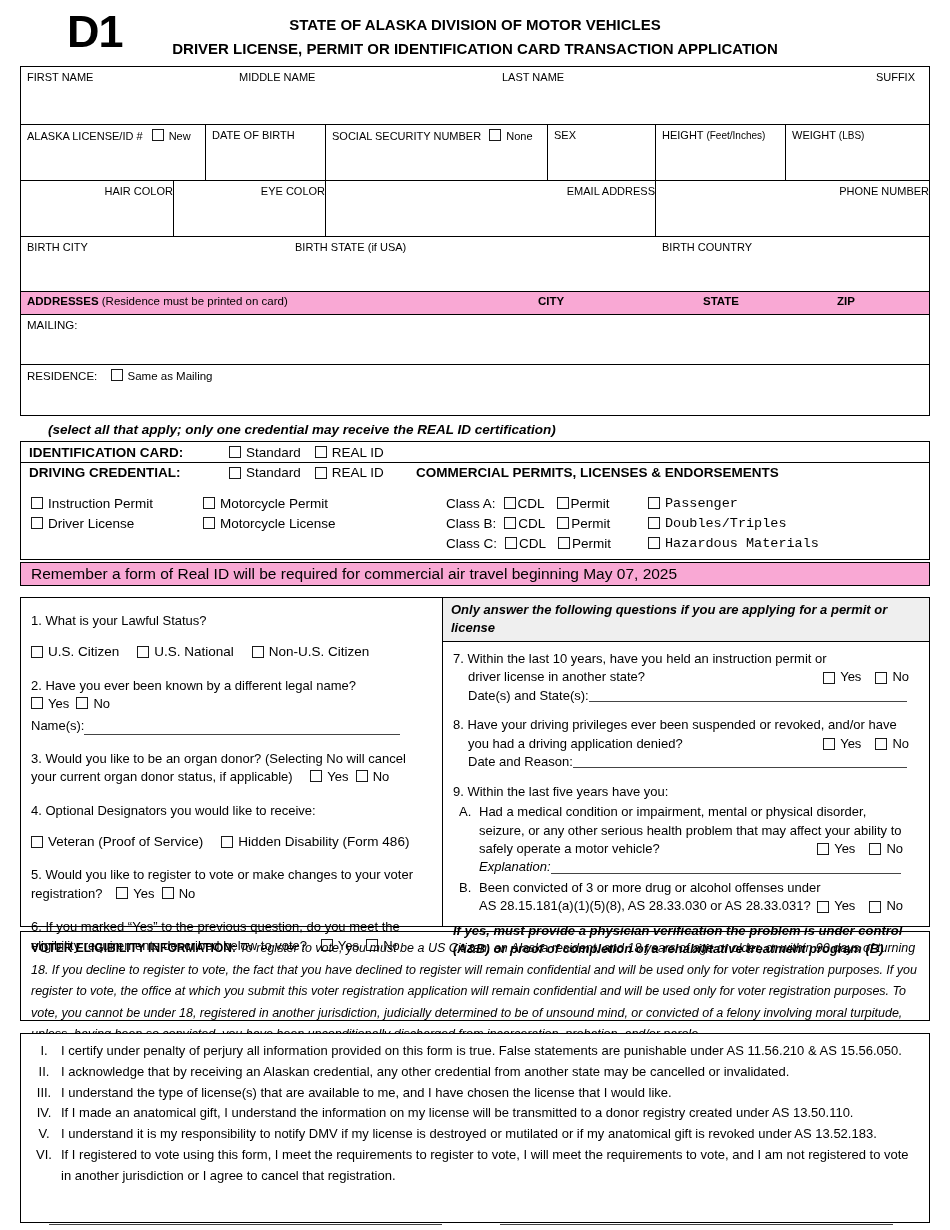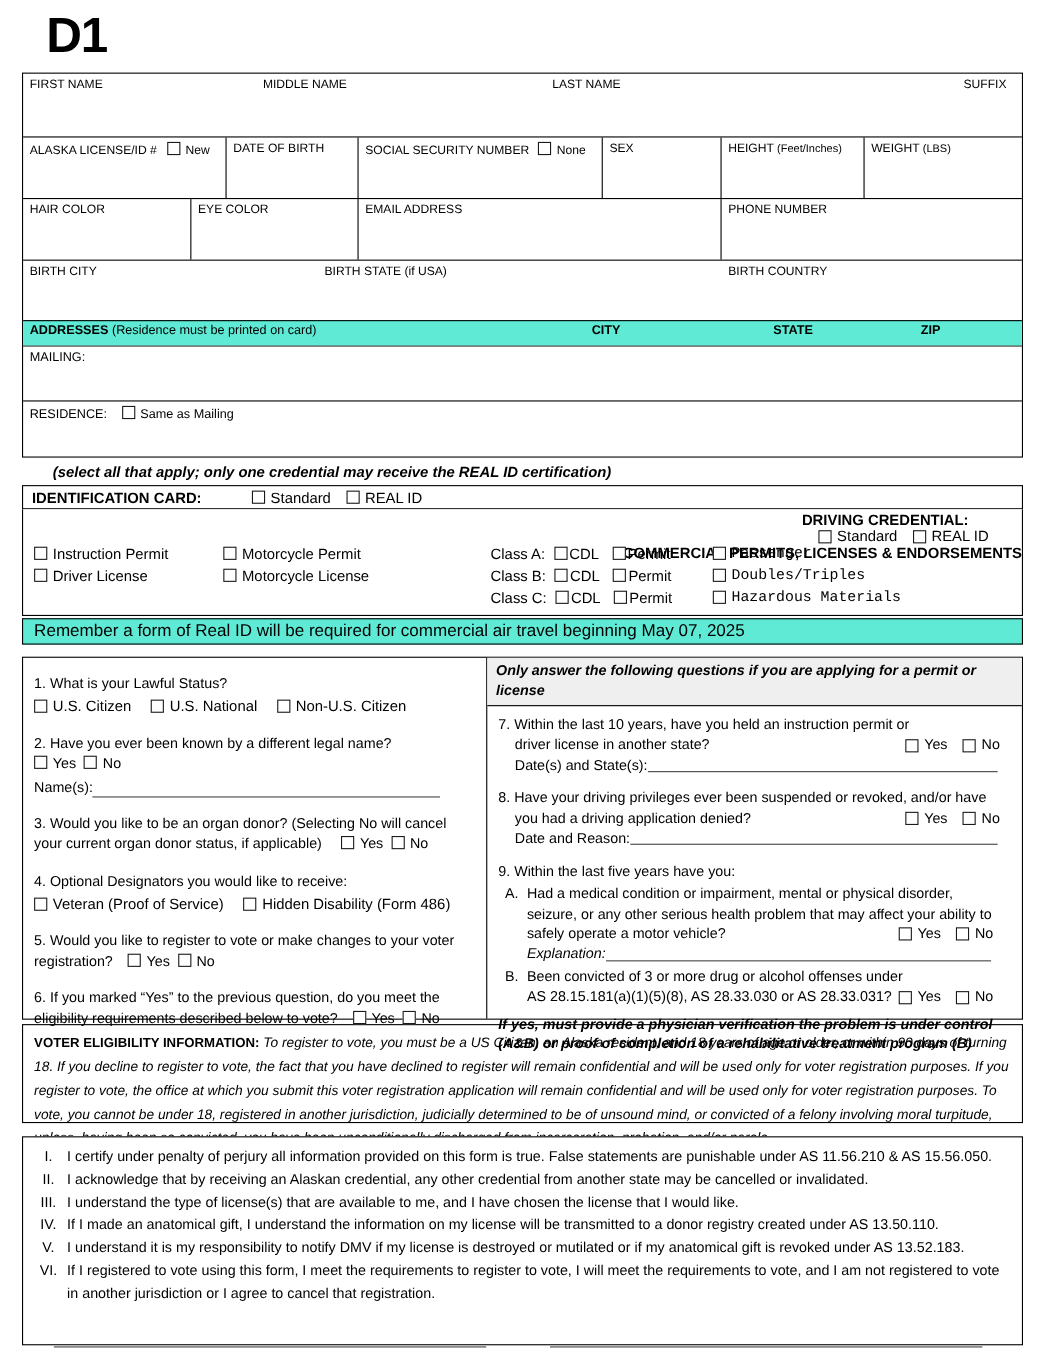--- a/index.html
+++ b/index.html
@@ -1,28 +1,28 @@
 <!DOCTYPE html>
 <html><head>
 <meta charset="utf-8">
 <style>
   * { box-sizing: border-box; margin: 0; padding: 0; }
   body { background: #fff; font-family: "Liberation Sans", sans-serif; color: #000; }
   .page { position: relative; width: 950px; height: 1230px; background: #fff; padding: 8px 20px 0 20px; overflow: hidden; }
 
   
   .hdr { position: relative; height: 56px; }
-  .d1 { position: absolute; left: 22px; top: -2px; font-size: 45px; font-weight: bold; letter-spacing: -1px; }
+  .d1 { position: absolute; left: 47px; top: -2px; font-size: 45px; font-weight: bold; letter-spacing: -1px; }
   .titles { text-align: center; padding-top: 8px; }
   .titles .t1 { font-size: 15px; font-weight: bold; }
   .titles .t2 { font-size: 15px; font-weight: bold; margin-top: 7px; }
 
   
   .bx { border: 1.6px solid #000; background: #fff; }
-  .gray { background: #5eead4; }
+  .gray { background: #f9a8d4; }
   .b { font-weight: bold; }
   .i { font-style: italic; }
   .lbl { font-size: 11px; }
   .sm { font-size: 10px; }
 
   
   .cb { display: inline-block; width: 12px; height: 12px; border: 1.3px solid #1a1a1a; background: #fff; vertical-align: -1px; margin-right: 5px; flex: none; }
   .cb.tight { margin-right: 2px; }
 
   
@@ -30,52 +30,52 @@
 
   
   .tbl { margin-top: 2px; }
   .trow { display: flex; border-top: 1.4px solid #000; }
   .trow:first-child { border-top: none; }
   .cell { padding: 4px 0 0 6px; border-right: 1.4px solid #000; }
   .cell:last-child { border-right: none; }
   .nb { border-right: none; }
   .r1 { height: 57px; }
   .r2 { height: 56px; }
-  .r3 { height: 56px; }
+  .r3 { height: 56px; text-align: right; }
   .r4 { height: 55px; }
   .raddr { height: 23px; position: relative; }
   .rmail { height: 50px; }
   .rres { height: 51px; }
   .addr-abs { position: absolute; top: 3px; font-size: 11.5px; font-weight: bold; text-align: center; }
 
   
   .note-line { font-size: 13.5px; font-style: italic; font-weight: bold; padding: 6px 0 4px 28px; }
   .idbox { display: flex; align-items: center; height: 22px; padding-left: 8px; font-size: 13.5px; }
   .drvbox { padding: 2px 0 6px 0; }
-  .drv-row1 { display: flex; align-items: flex-end; height: 22px; padding-left: 8px; font-size: 13.5px; flex-direction: column; }
+  .drv-row1 { display: flex; align-items: flex-start; height: 22px; padding-left: 8px; font-size: 13.5px; }
   .wlab { width: 200px; }
   .wopts { width: 185px; display: flex; align-items: center; }
   .opt { margin-right: 14px; display: inline-flex; align-items: center; font-size: 13.5px; }
   .drv-grid { display: flex; font-size: 13.5px; margin-top: 6px; }
   .dcol { display: flex; flex-direction: column; }
   .dcol > div { height: 20px; display: flex; align-items: center; }
   .c1 { width: 182px; padding-left: 10px; }
   .c2 { width: 215px; }
   .c3 { width: 230px; padding-left: 28px; }
   .c4 { width: 115px; font-family: Liberation Mono, monospace; }
   .c5 { flex: 1; }
   .clsnum { margin-right: 8px; }
   .banner { height: 24px; font-size: 15.5px; padding: 2px 0 0 10px; margin-top: 2px; }
 
   
   .qbox { display: flex; margin-top: 11px; height: 330px; }
   .qleft { width: 422px; border-right: 1.4px solid #000; padding: 14px 12px 0 10px; font-size: 13px; line-height: 1.42; }
   .qright { flex: 1; font-size: 13px; line-height: 1.42; }
   .qitem { margin-bottom: 15px; }
-  .optrow { display: flex; align-items: center; margin-top: 2px; }
+  .optrow { display: flex; align-items: center; margin-top: 12px; }
   .optrow .opt { margin-right: 18px; }
   .inline-yn { white-space: nowrap; }
   .yn { display: inline-flex; align-items: center; }
   .yn .ylab { margin-right: 14px; }
   .namefill { display: flex; align-items: flex-end; margin-top: 3px; }
   .qr-head { border-bottom: 1.6px solid #000; background: #efefef; font-size: 13px; font-weight: bold; font-style: italic; padding: 3px 0 3px 8px; }
   .qr-body { padding: 8px 12px 0 10px; }
   .line-flex { display: flex; align-items: center; }
   .spacer { flex: 1; }
   .indent { padding-left: 15px; }
@@ -104,20 +104,24 @@
 
   .footer { font-size: 15px; margin-top: 6px; padding-left: 0px; }
 </style>
 </head>
 <body>
 
 <div class="page">
 
   <div class="hdr">
     <div class="d1">D1</div>
+    <div class="titles">
+      <div class="t1">STATE OF ALASKA DIVISION OF MOTOR VEHICLES</div>
+      <div class="t2">DRIVER LICENSE, PERMIT OR IDENTIFICATION CARD TRANSACTION APPLICATION</div>
+    </div>
   </div>
 
   <div class="bx tbl">
     <div class="trow r1">
       <div class="cell nb lbl" style="width:212px"><span>FIRST NAME</span></div>
       <div class="cell nb lbl" style="width:263px"><span>MIDDLE NAME</span></div>
       <div class="cell nb lbl" style="width:365px"><span>LAST NAME</span></div>
       <div class="cell nb lbl" style="flex:1;text-align:right;padding-right:14px"><span>SUFFIX</span></div>
     </div>
     <div class="trow r2">

